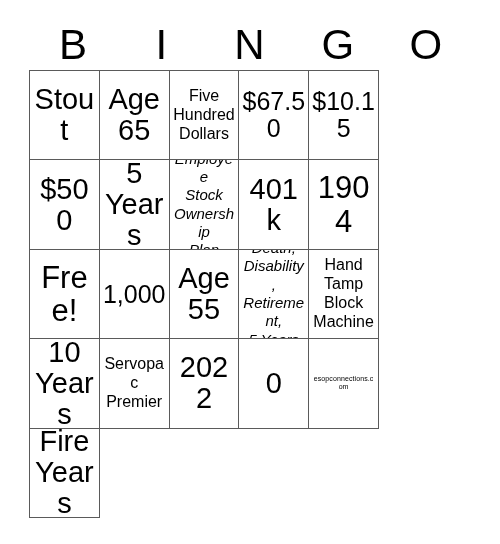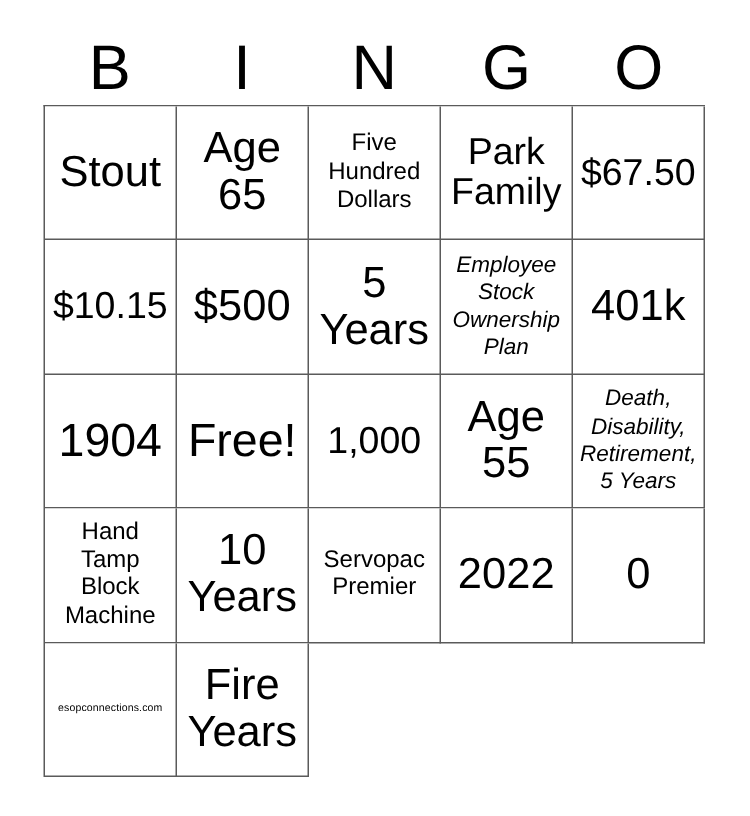--- a/index.html
+++ b/index.html
@@ -36,21 +36,21 @@
     font-size: 42px;
     line-height: 1;
     font-weight: 400;
     color: #000000;
     letter-spacing: 0px;
   }
   #grid {
     position: absolute;
     left: 29px;
     top: 70px;
-    width: 441px;
+    width: 350px;
     height: 448px;
     box-sizing: border-box;
     display: grid;
     grid-template-columns: repeat(5, 1fr);
     grid-template-rows: repeat(5, 1fr);
     border-top: 1.5px solid #5a5a5a;
     border-left: 1.5px solid #5a5a5a;
     background: #ffffff;
   }
   .cell {
@@ -99,24 +99,20 @@
         <span class="txt">Stout</span>
       </div>
     <div class="cell s-lg">
         <span class="txt">Age
 65</span>
       </div>
     <div class="cell s-sm">
         <span class="txt">Five
 Hundred
 Dollars</span>
-      </div>
-    <div class="cell s-md">
-        <span class="txt">Park
-Family</span>
       </div>
     <div class="cell s-md">
         <span class="txt">$67.50</span>
       </div>
 
     <div class="cell s-md">
         <span class="txt">$10.15</span>
       </div>
     <div class="cell s-lg">
         <span class="txt">$500</span>

